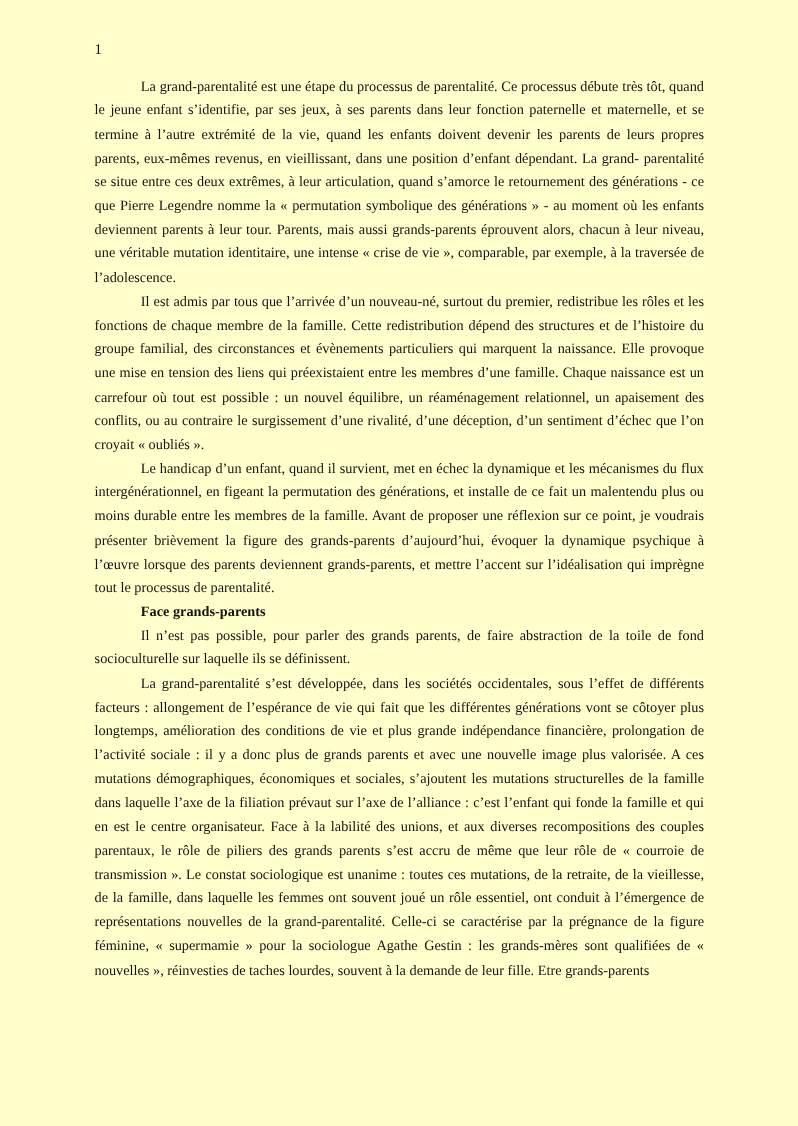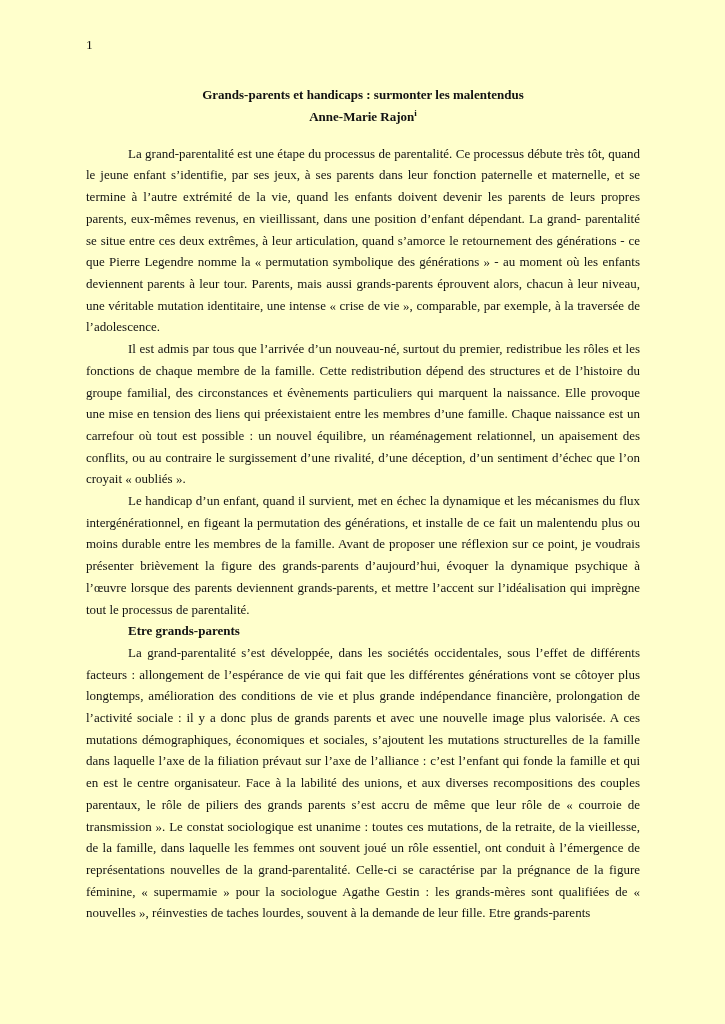--- a/index.html
+++ b/index.html
@@ -65,28 +65,25 @@
     text-indent: 42px;
   }
 </style>
 </head>
 <body>
 
 <div class="page">
 
   <div class="page-number">1</div>
 
-  <div class="title-block">
-    <p class="doc-title">Grands-parents et handicaps : surmonter les malentendus</p>
-    <p class="doc-author"><span>Anne-Marie Rajon</span><sup>i</sup></p>
-  </div>
 
   <div class="body-text">
     <p>La grand-parentalité est une étape du processus de parentalité. Ce processus débute très tôt, quand le jeune enfant s’identifie, par ses jeux, à ses parents dans leur fonction paternelle et maternelle, et se termine à l’autre extrémité de la vie, quand les enfants doivent devenir les parents de leurs propres parents, eux-mêmes revenus, en vieillissant, dans une position d’enfant dépendant. La grand- parentalité se situe entre ces deux extrêmes, à leur articulation, quand s’amorce le retournement des générations -  ce que Pierre Legendre nomme la « permutation symbolique des générations » -  au moment où les enfants deviennent parents à leur tour. Parents, mais aussi grands-parents éprouvent alors, chacun à leur niveau, une véritable mutation identitaire, une intense « crise de vie », comparable, par exemple, à la traversée de l’adolescence.</p>
     <p>Il est admis par tous que l’arrivée d’un nouveau-né, surtout du premier,  redistribue les rôles et les fonctions de chaque membre de la famille. Cette redistribution dépend des structures et de l’histoire du groupe familial, des circonstances et évènements particuliers qui marquent la naissance. Elle provoque une mise en tension des liens qui préexistaient entre les membres d’une famille. Chaque naissance est un carrefour où tout est possible : un nouvel équilibre, un réaménagement relationnel, un apaisement des conflits, ou au contraire le surgissement d’une rivalité, d’une déception, d’un sentiment d’échec que l’on croyait « oubliés ».</p>
     <p>Le handicap d’un enfant, quand il survient, met en échec la dynamique et les mécanismes du  flux intergénérationnel, en figeant la permutation des générations, et installe de ce fait un malentendu plus ou moins durable entre les membres de la  famille. Avant de proposer une réflexion sur ce point, je voudrais présenter brièvement la figure des grands-parents d’aujourd’hui, évoquer la dynamique psychique à l’œuvre lorsque des parents deviennent grands-parents, et mettre l’accent sur l’idéalisation qui imprègne tout le processus de parentalité.</p>
 
-    <p class="section-heading">Etre grands-parents</p>
+    <p class="section-heading">Face grands-parents</p>
 
+    <p>Il n’est pas possible, pour parler des grands parents, de faire abstraction de la toile de fond socioculturelle sur laquelle ils se définissent.</p>
     <p>La grand-parentalité s’est développée, dans les sociétés occidentales, sous l’effet de différents facteurs : allongement de l’espérance de vie qui fait que les différentes générations vont se côtoyer plus longtemps, amélioration des conditions de vie et plus grande indépendance financière, prolongation de l’activité sociale : il y a donc plus de grands parents et avec une nouvelle image plus valorisée. A ces mutations démographiques, économiques et sociales, s’ajoutent les mutations structurelles de la famille dans laquelle l’axe de la filiation prévaut sur l’axe de l’alliance : c’est l’enfant qui fonde la famille et qui en est le centre organisateur. Face à la labilité des unions, et aux diverses recompositions des couples parentaux, le rôle de piliers des grands parents s’est accru de même que leur rôle de « courroie de transmission ». Le constat sociologique est unanime : toutes ces mutations, de la retraite, de la vieillesse, de la famille, dans laquelle les femmes ont souvent joué un rôle essentiel, ont conduit à l’émergence de représentations nouvelles de la grand-parentalité. Celle-ci se caractérise par la prégnance de la figure féminine, « supermamie » pour la sociologue Agathe Gestin : les grands-mères sont qualifiées de « nouvelles », réinvesties de taches lourdes, souvent à la demande de leur fille. Etre grands-parents</p>
   </div>
 
 </div>
 
 </body></html>

